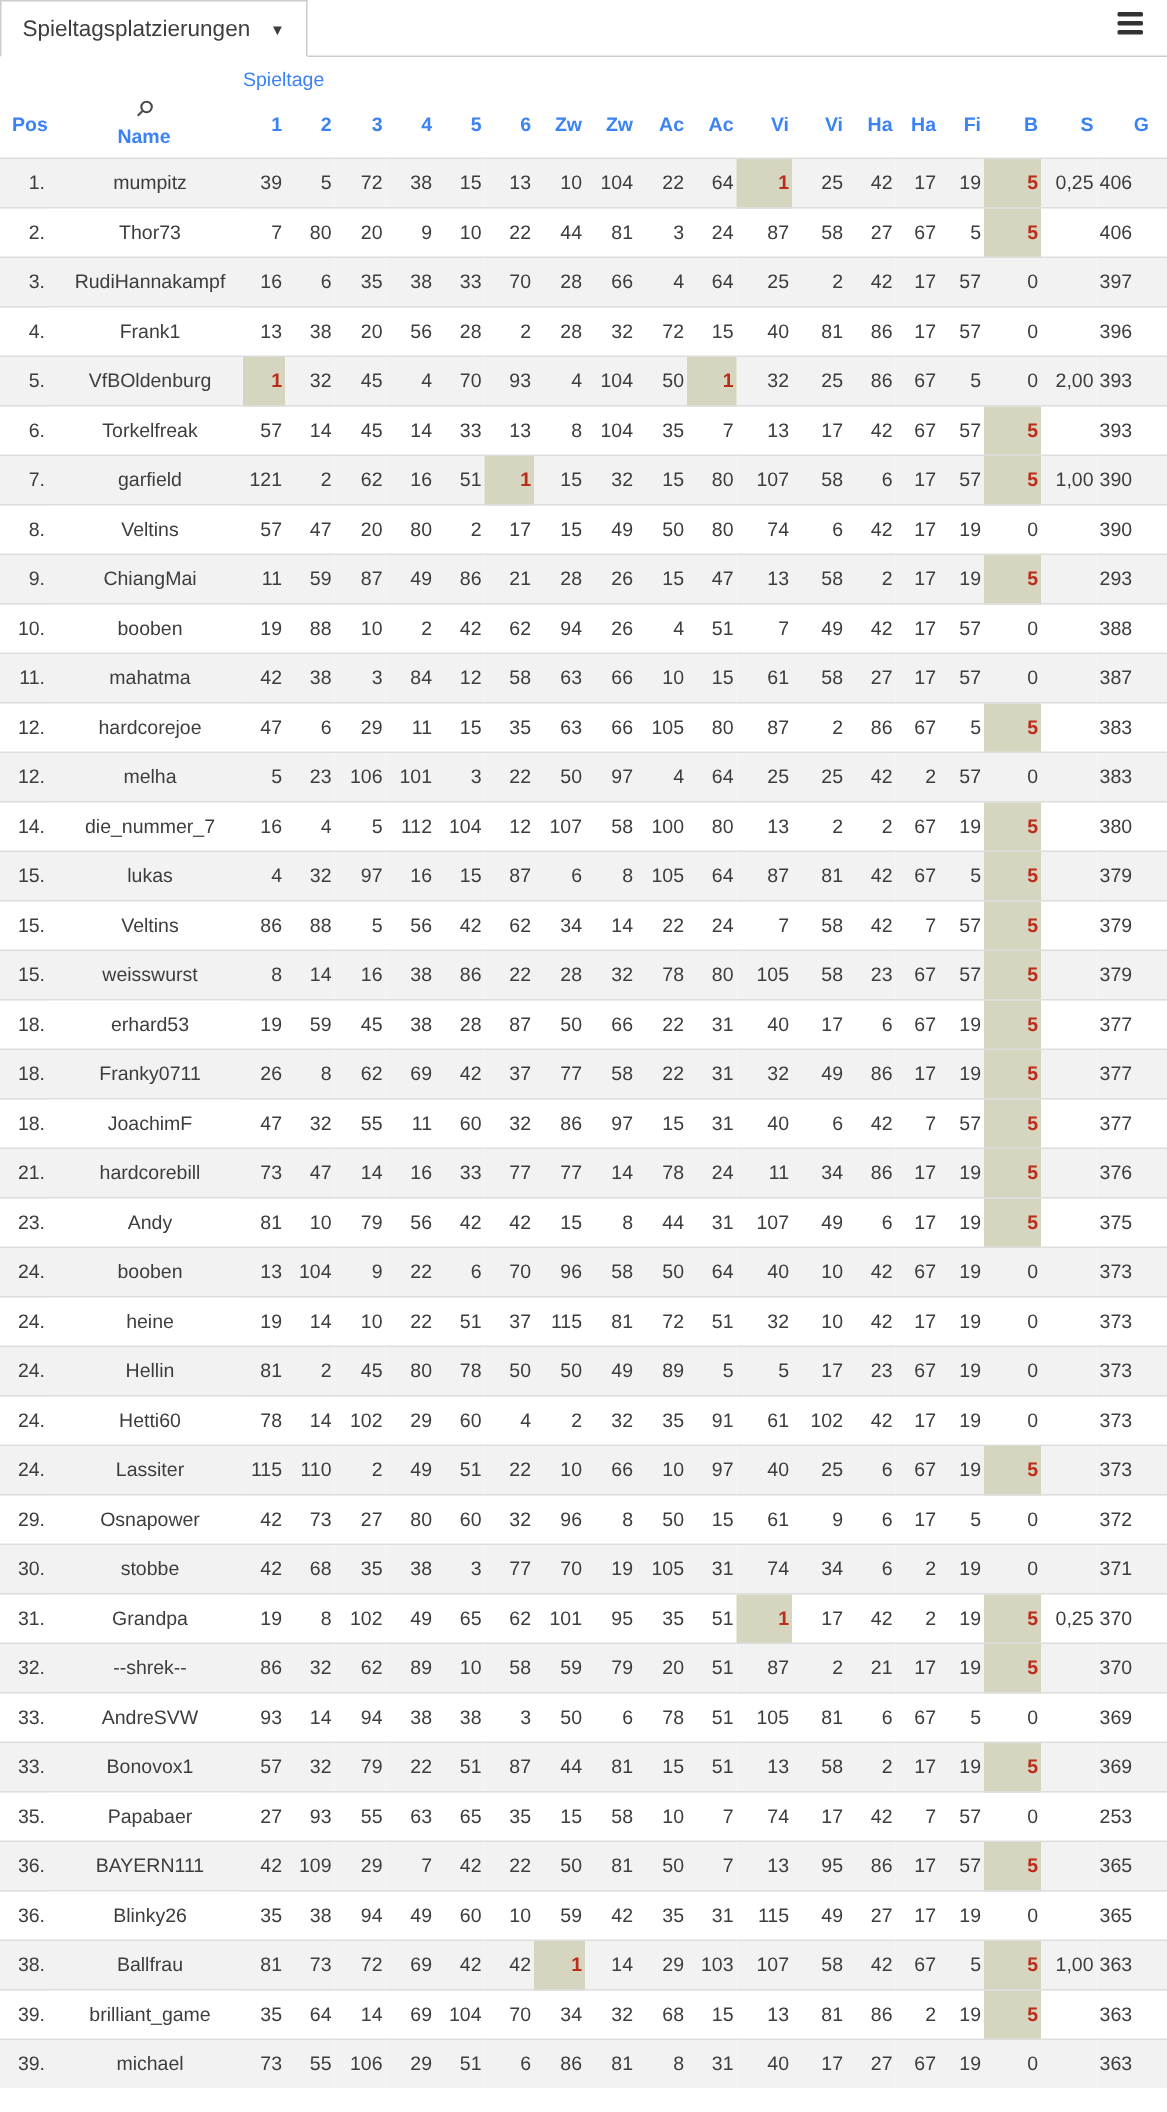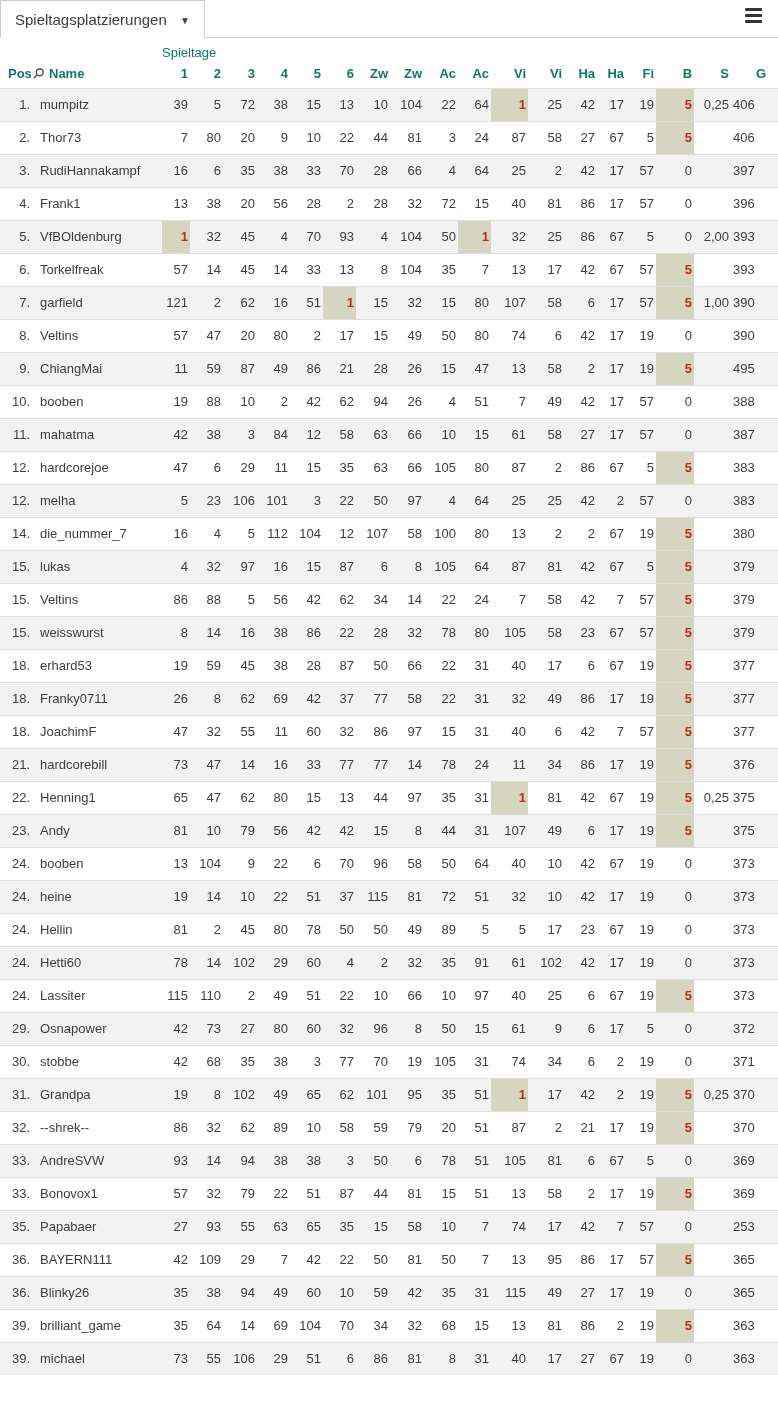--- a/index.html
+++ b/index.html
@@ -32,39 +32,39 @@
   }
   .menu-btn .bar {
     display:block; width:17px; height:3px; margin:0 0 3px 0;
     background:#333; border-radius:1px;
   }
   
   table {
     width:778px; border-collapse:collapse; table-layout:fixed;
     font-size:13px;
   }
-  thead th { font-weight:normal; color:#0f766e; }
+  thead th { font-weight:normal; color:#3b82f6; }
   .group-row th {
     text-align:left; font-size:13px;
     padding:7px 0 2px 0;
   }
   .cols-row th {
     text-align:right; padding:4px 2px 7px 2px;
     white-space:nowrap;
     font-weight:bold;
   }
   .cols-row th.pos { text-align:left; padding-left:8px; }
   .cols-row th.name { text-align:left; padding-left:0; }
   .cols-row th.gcol { font-weight:bold; padding-right:12px; }
-  .name-hdr { display:flex; align-items:center; gap:4px; }
+  .name-hdr { display:flex; align-items:center; gap:4px;flex-direction:column; }
   tbody tr { border-top:1px solid #ddd; }
   tbody tr:nth-child(odd) { background:var(--stripe, #f2f2f2); }
   td { padding:8px 2px; line-height:16px; white-space:nowrap; }
   td.pos { text-align:right; padding-right:2px; color:#3d3d3d; }
-  td.name { text-align:left; padding-left:8px; overflow:hidden; }
+  td.name { text-align:center; padding-left:8px; overflow:hidden; }
   td.num { text-align:right; }
   td.gcell { padding-right:28px; }
   td.hl {
     background:var(--highlight-bg, #d6d6c0);
     color:var(--highlight-text, #bb2d1b);
     font-weight:bold;
   }
   .search-icon-svg { display:inline-block; vertical-align:-1px; }
 </style>
 </head>
@@ -332,21 +332,21 @@
         <td class="num">26</td>
         <td class="num">15</td>
         <td class="num">47</td>
         <td class="num">13</td>
         <td class="num">58</td>
         <td class="num">2</td>
         <td class="num">17</td>
         <td class="num">19</td>
         <td class="num hl">5</td>
         <td class="num"></td>
-        <td class="num gcell">495</td>
+        <td class="num gcell">293</td>
       </tr>
       <tr>
         <td class="pos">10.</td>
         <td class="name">booben</td>
         <td class="num">19</td>
         <td class="num">88</td>
         <td class="num">10</td>
         <td class="num">2</td>
         <td class="num">42</td>
         <td class="num">62</td>
@@ -599,42 +599,20 @@
         <td class="num">11</td>
         <td class="num">34</td>
         <td class="num">86</td>
         <td class="num">17</td>
         <td class="num">19</td>
         <td class="num hl">5</td>
         <td class="num"></td>
         <td class="num gcell">376</td>
       </tr>
       <tr>
-        <td class="pos">22.</td>
-        <td class="name">Henning1</td>
-        <td class="num">65</td>
-        <td class="num">47</td>
-        <td class="num">62</td>
-        <td class="num">80</td>
-        <td class="num">15</td>
-        <td class="num">13</td>
-        <td class="num">44</td>
-        <td class="num">97</td>
-        <td class="num">35</td>
-        <td class="num">31</td>
-        <td class="num hl">1</td>
-        <td class="num">81</td>
-        <td class="num">42</td>
-        <td class="num">67</td>
-        <td class="num">19</td>
-        <td class="num hl">5</td>
-        <td class="num">0,25</td>
-        <td class="num gcell">375</td>
-      </tr>
-      <tr>
         <td class="pos">23.</td>
         <td class="name">Andy</td>
         <td class="num">81</td>
         <td class="num">10</td>
         <td class="num">79</td>
         <td class="num">56</td>
         <td class="num">42</td>
         <td class="num">42</td>
         <td class="num">15</td>
         <td class="num">8</td>
@@ -951,20 +929,42 @@
         <td class="num">115</td>
         <td class="num">49</td>
         <td class="num">27</td>
         <td class="num">17</td>
         <td class="num">19</td>
         <td class="num">0</td>
         <td class="num"></td>
         <td class="num gcell">365</td>
       </tr>
       <tr>
+        <td class="pos">38.</td>
+        <td class="name">Ballfrau</td>
+        <td class="num">81</td>
+        <td class="num">73</td>
+        <td class="num">72</td>
+        <td class="num">69</td>
+        <td class="num">42</td>
+        <td class="num">42</td>
+        <td class="num hl">1</td>
+        <td class="num">14</td>
+        <td class="num">29</td>
+        <td class="num">103</td>
+        <td class="num">107</td>
+        <td class="num">58</td>
+        <td class="num">42</td>
+        <td class="num">67</td>
+        <td class="num">5</td>
+        <td class="num hl">5</td>
+        <td class="num">1,00</td>
+        <td class="num gcell">363</td>
+      </tr>
+      <tr>
         <td class="pos">39.</td>
         <td class="name">brilliant_game</td>
         <td class="num">35</td>
         <td class="num">64</td>
         <td class="num">14</td>
         <td class="num">69</td>
         <td class="num">104</td>
         <td class="num">70</td>
         <td class="num">34</td>
         <td class="num">32</td>

